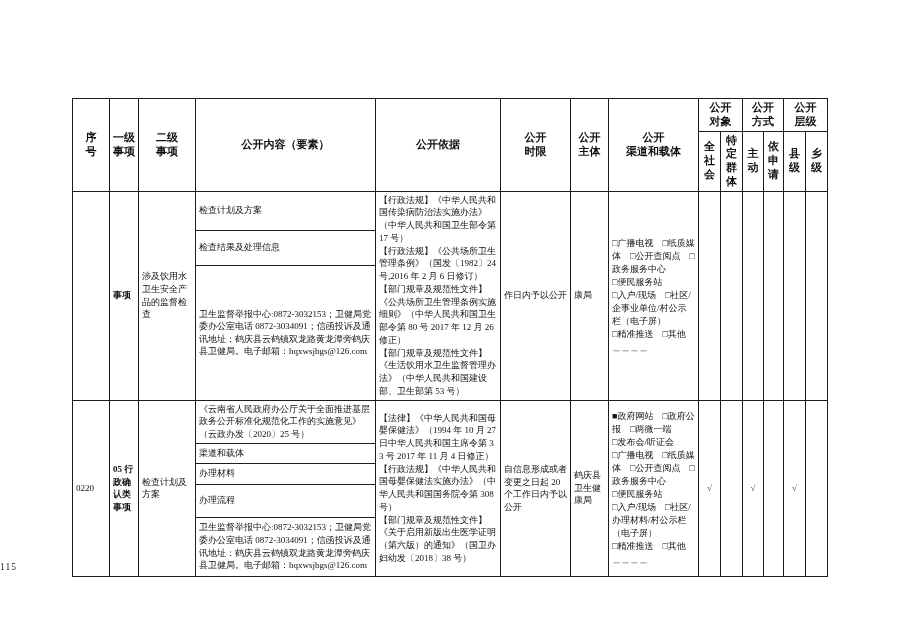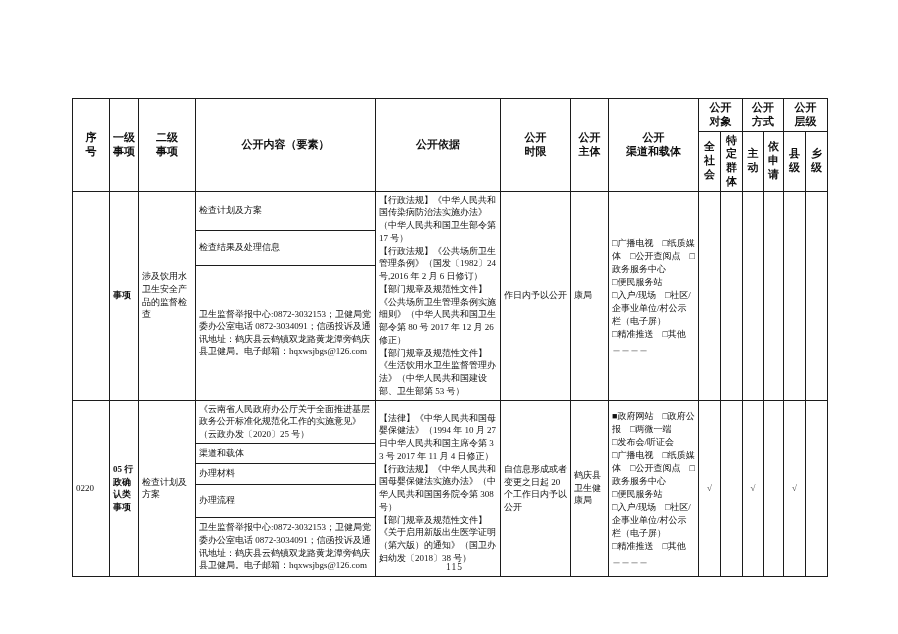--- a/index.html
+++ b/index.html
@@ -51,25 +51,24 @@
   td.pre { white-space: pre-line; }
   td.lbl { padding-left: 5px; }
   td.basis    { padding: 1px 3px; line-height: 1.42; }
   td.channels { padding: 2px 3px; line-height: 1.45; }
   td.check    { text-align: center; color: #555; font-size: 9px; }
   .pgnum {
     position: absolute;
     left: 0;
     right: 0;
     top: 562px;
-    text-align: center;
+    text-align: left;
     font-size: 9.5px;
     letter-spacing: 1px;
     color: #222;
-    padding-left: 11px;
   }
 </style>
 </head>
 <body>
 
 <div class="page">
 
   <table class="disclosure">
     <colgroup>
       <col style="width:37px">
@@ -170,21 +169,21 @@
         <td class="lbl">《云南省人民政府办公厅关于全面推进基层政务公开标准化规范化工作的实施意见》（云政办发〔2020〕25 号）</td>
         <td rowspan="5" class="basis pre">【法律】《中华人民共和国母婴保健法》（1994 年 10 月 27 日中华人民共和国主席令第 33 号 2017 年 11 月 4 日修正）
 【行政法规】《中华人民共和国母婴保健法实施办法》（中华人民共和国国务院令第 308 号）
 【部门规章及规范性文件】《关于启用新版出生医学证明（第六版）的通知》（国卫办妇幼发〔2018〕38 号）</td>
         <td rowspan="5" class="c">自信息形成或者变更之日起 20 个工作日内予以公开</td>
         <td rowspan="5" class="c">鹤庆县卫生健康局</td>
         <td rowspan="5" class="channels pre">■政府网站　□政府公报　□两微一端
 □发布会/听证会
 □广播电视　□纸质媒体　□公开查阅点　□政务服务中心
 □便民服务站
-□入户/现场　□社区/企事业单位/村公示栏（电子屏）
+□入户/现场　□社区/办理材料/村公示栏（电子屏）
 □精准推送　□其他
 ＿＿＿＿</td>
         <td rowspan="5" class="check">√</td>
         <td rowspan="5" class="check"></td>
         <td rowspan="5" class="check">√</td>
         <td rowspan="5" class="check"></td>
         <td rowspan="5" class="check">√</td>
         <td rowspan="5" class="check"></td>
       </tr>
       <tr style="height:20px">

